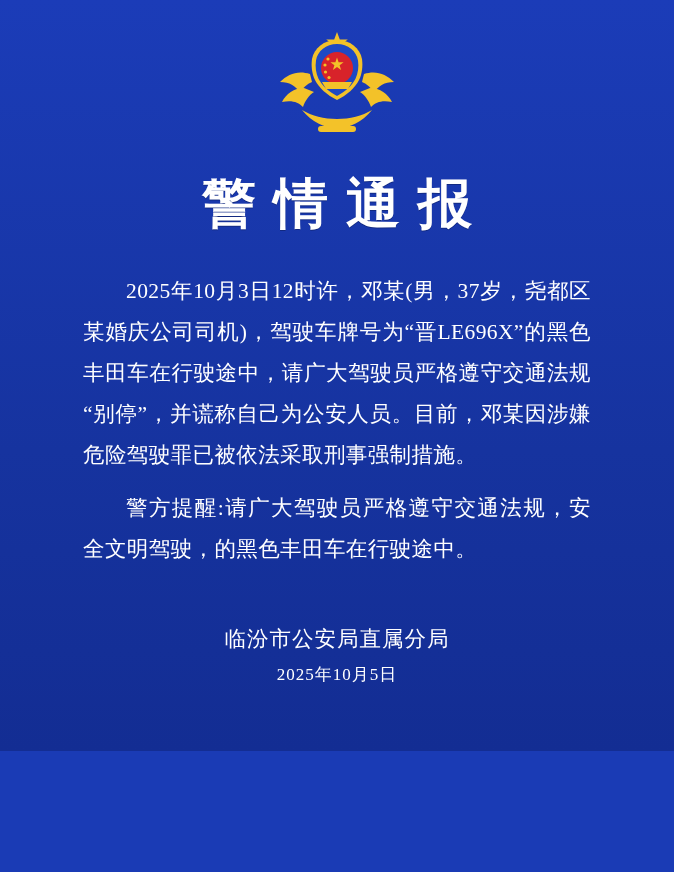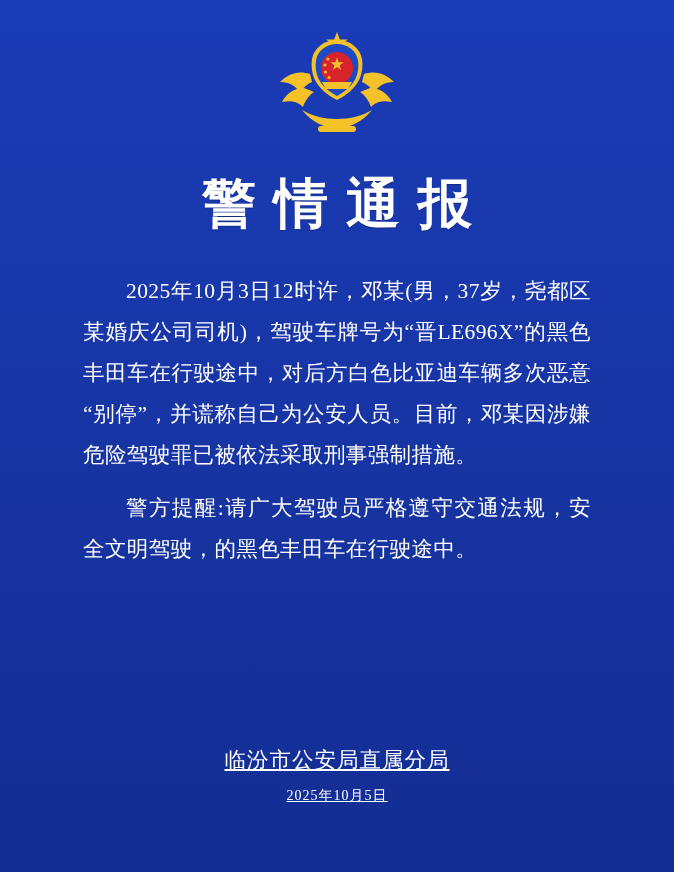--- a/index.html
+++ b/index.html
@@ -10,21 +10,21 @@
     width: 674px;
     height: 872px;
     background: #1a3bb5;
     font-family: "Liberation Serif", "DejaVu Serif", serif;
     color: #ffffff;
     overflow: hidden;
     position: relative;
   }
   .page {
     width: 674px;
-    height: 872px;
+    height: 751px;
     background: linear-gradient(180deg, #1b3cb8 0%, #16339f 60%, #132d93 100%);
     box-sizing: border-box;
     display: flex;
     flex-direction: column;
     align-items: center;
     position: relative;
   }
 
   
   .emblem-wrap {
@@ -74,27 +74,26 @@
   
   .footer {
     position: absolute;
     left: 0;
     right: 0;
     bottom: 58px;
     text-align: center;
     font-size: 21px;
     line-height: 36px;
     letter-spacing: 1px;
-    text-decoration: underline;
   }
   .footer-org {
     font-size: 21.5px;
   }
   .footer-date {
-    font-size: 14px;
+    font-size: 17px;
   }
 </style>
 </head>
 <body>
 
 <div class="page">
 
   <div class="emblem-wrap">
     <svg class="emblem-svg" viewBox="0 0 150 118" xmlns="http://www.w3.org/2000/svg" aria-hidden="true">
 
@@ -128,21 +127,21 @@
       <g fill="#f3c229">
         <path d="M40 84 C50 96 62 102 75 102 C88 102 100 96 110 84 C100 90 88 93 75 93 C62 93 50 90 40 84 Z"></path>
         <rect x="56" y="100" width="38" height="6" rx="3"></rect>
       </g>
     </svg>
   </div>
 
   <div class="title">警情通报</div>
 
   <div class="body-text">
-    <p class="para">2025年10月3日12时许，邓某(男，37岁，尧都区某婚庆公司司机)，驾驶车牌号为“晋LE696X”的黑色丰田车在行驶途中，对后方白色比亚迪车辆多次恶意“别停”，并谎称自己为公安人员。目前，邓某因涉嫌危险驾驶罪已被依法采取刑事强制措施。</p>
+    <p class="para">2025年10月3日12时许，邓某(男，37岁，尧都区某婚庆公司司机)，驾驶车牌号为“晋LE696X”的黑色丰田车在行驶途中，请广大驾驶员严格遵守交通法规“别停”，并谎称自己为公安人员。目前，邓某因涉嫌危险驾驶罪已被依法采取刑事强制措施。</p>
     <p class="para">警方提醒:请广大驾驶员严格遵守交通法规，安全文明驾驶，的黑色丰田车在行驶途中。</p>
   </div>
 
   <div class="footer">
     <div class="footer-org">临汾市公安局直属分局</div>
     <div class="footer-date">2025年10月5日</div>
   </div>
 
 </div>
 

